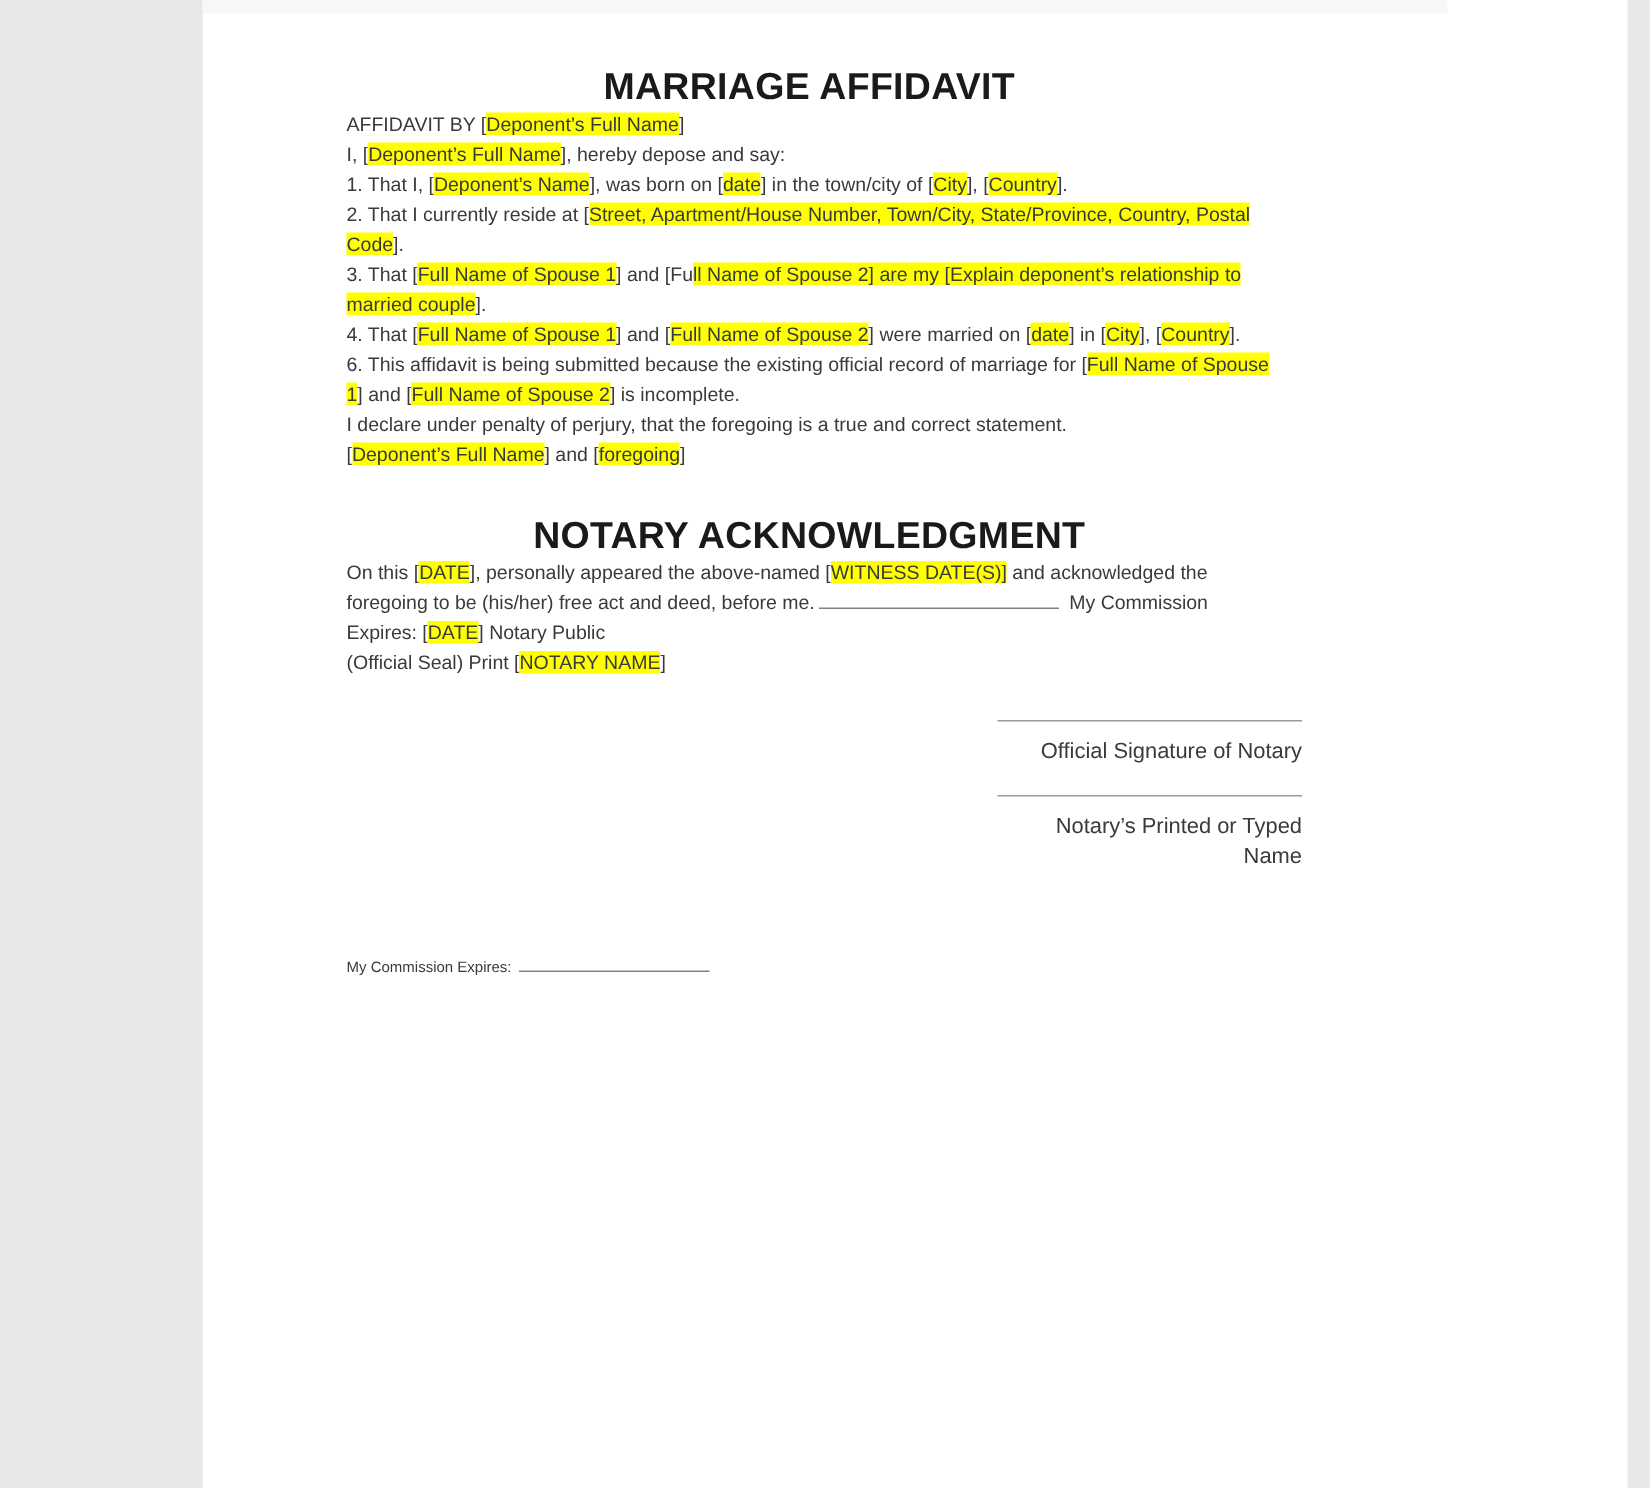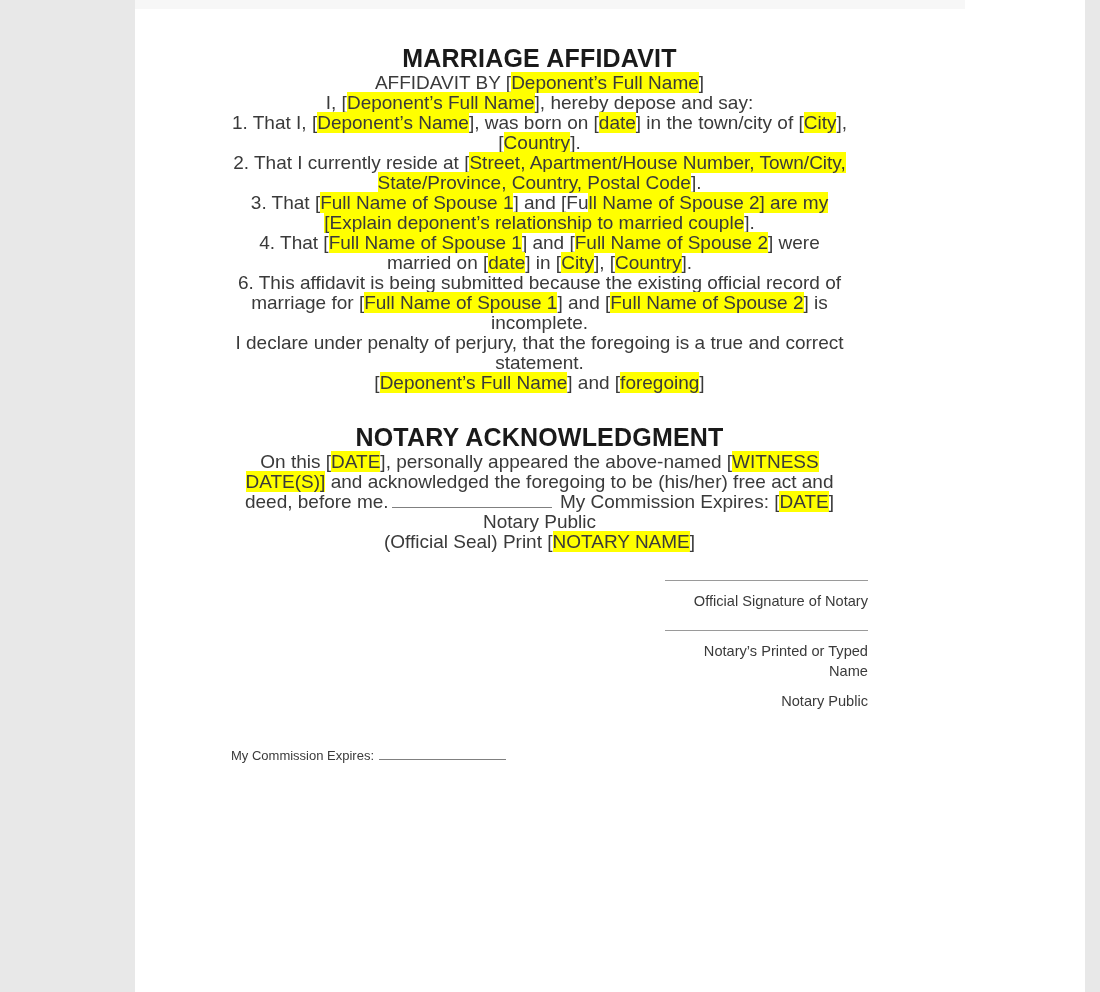--- a/index.html
+++ b/index.html
@@ -65,25 +65,24 @@
     font-weight: bold;
     text-align: center;
     color: #1a1a1a;
     margin: 0;
     letter-spacing: 0.2px;
   }
   .title-1 { padding-top: 44px; }
   .title-2 { padding-top: 30px; }
 
   p.para {
-    font-size: 19px;
+    font-size: 13px;
     line-height: 20px;
     color: #3a3a3a;
     margin: 0;
-    text-align: center;
   }
   .gap-lg { margin-top: 25px; }
   .gap-md { margin-top: 21px; }
 
   .indent { margin-left: 51px; }
 
   mark.hl {
     background: #ffff00;
     color: #3a3a3a;
     padding: 0;
@@ -122,22 +121,22 @@
   .sig-caption {
     font-size: 14.6px;
     line-height: 20px;
     color: #3a3a3a;
     margin: 0;
     padding-top: 10px;
   }
   .sig-gap { margin-top: 19px; }
 
   .commission-line {
-    margin-top: 35px;
-    font-size: 13px;
+    margin-top: 54px;
+    font-size: 10px;
     line-height: 20px;
     color: #3a3a3a;
   }
 </style>
 </head>
 <body>
 
 <div class="viewport">
   <div class="page-edge-left"></div>
   <div class="page-edge-right"></div>
@@ -173,21 +172,20 @@
         <span>On this [<mark class="hl">DATE</mark>], personally appeared the above-named [<mark class="hl">WITNESS DATE(S)]</mark> and acknowledged the foregoing to be (his/her) free act and deed, before me.</span><span class="inline-rule"></span><span> My Commission Expires: [</span><mark class="hl">DATE</mark><span>] Notary Public</span>
       </p>
 
       <p class="para gap-lg">(Official Seal) Print [<mark class="hl">NOTARY NAME</mark>]</p>
 
       <div class="notary-block">
         <div class="sig-rule"></div>
         <p class="sig-caption">Official Signature of Notary</p>
         <div class="sig-rule sig-gap"></div>
         <p class="sig-caption">Notary’s Printed or Typed Name</p>
-        <p class="sig-caption">Notary Public</p>
       </div>
 
       <p class="commission-line">
         <span>My Commission Expires:</span><span class="short-rule"></span>
       </p>
 
     </div>
   </div>
 </div>
 

